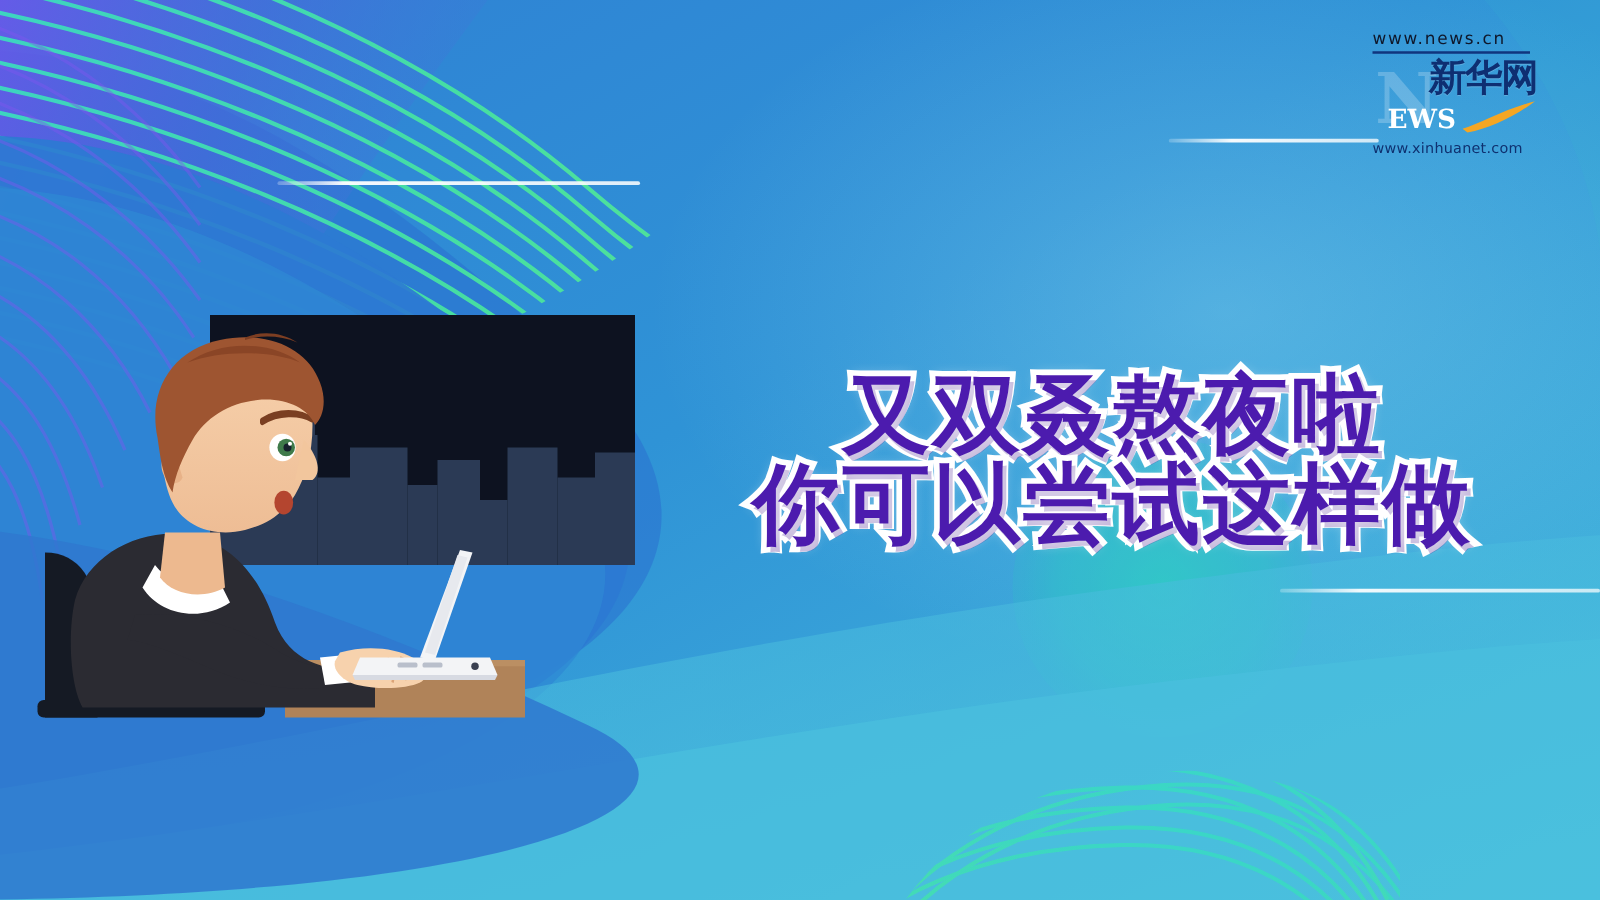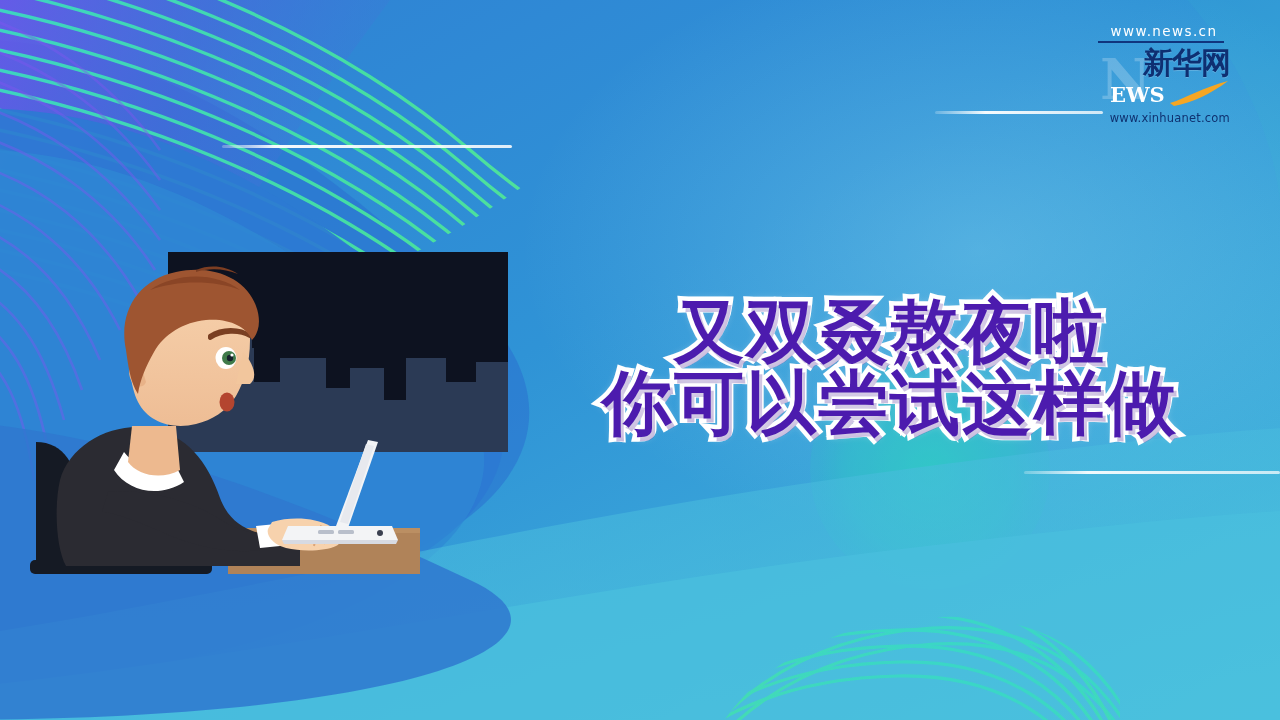--- a/index.html
+++ b/index.html
@@ -46,24 +46,23 @@
   
   #logo{
     position:absolute;
     left:1098px;top:24px;
     width:132px;height:108px;
   }
   #logo .news-url{
     font-family:"DejaVu Sans","Liberation Sans",sans-serif;
     font-size:13.5px;
     letter-spacing:1.4px;
-    color:#ffffff;
+    color:#0f172a;
     white-space:nowrap;
     line-height:15px;
-    text-align:center;
   }
   #logo .rule{
     height:1.5px;background:#10357e;margin-top:2px;width:126px;
   }
   #logo .mark{
     position:relative;height:70px;margin-top:2px;
   }
   #logo .ghostN{
     position:absolute;left:2px;top:6px;
     font-family:"DejaVu Serif","Liberation Serif",serif;
@@ -83,21 +82,21 @@
     font-family:"DejaVu Serif","Liberation Serif",serif;
     font-weight:bold;font-size:21px;line-height:32px;
     color:#ffffff;letter-spacing:0px;
   }
   #logo .swoosh{
     position:absolute;left:70px;top:32px;width:62px;height:30px;
   }
   #logo .bot-url{
     font-family:"DejaVu Sans","Liberation Sans",sans-serif;
     font-size:11.5px;letter-spacing:.2px;
-    color:#0f3170;white-space:nowrap;text-align:right;
+    color:#0f3170;white-space:nowrap;text-align:left;
     margin-top:-4px;
   }
 
   
   .hairline{position:absolute;height:3px;border-radius:2px;}
   #rule-left{left:222px;top:145px;width:290px;
     background:linear-gradient(90deg,rgba(255,255,255,.25),rgba(255,255,255,.95) 18%,rgba(255,255,255,.85));}
   #rule-topright{left:935px;top:111px;width:168px;
     background:linear-gradient(90deg,rgba(255,255,255,.20),rgba(255,255,255,.95) 30%,rgba(255,255,255,.75));}
   #rule-right{left:1024px;top:471px;width:256px;

